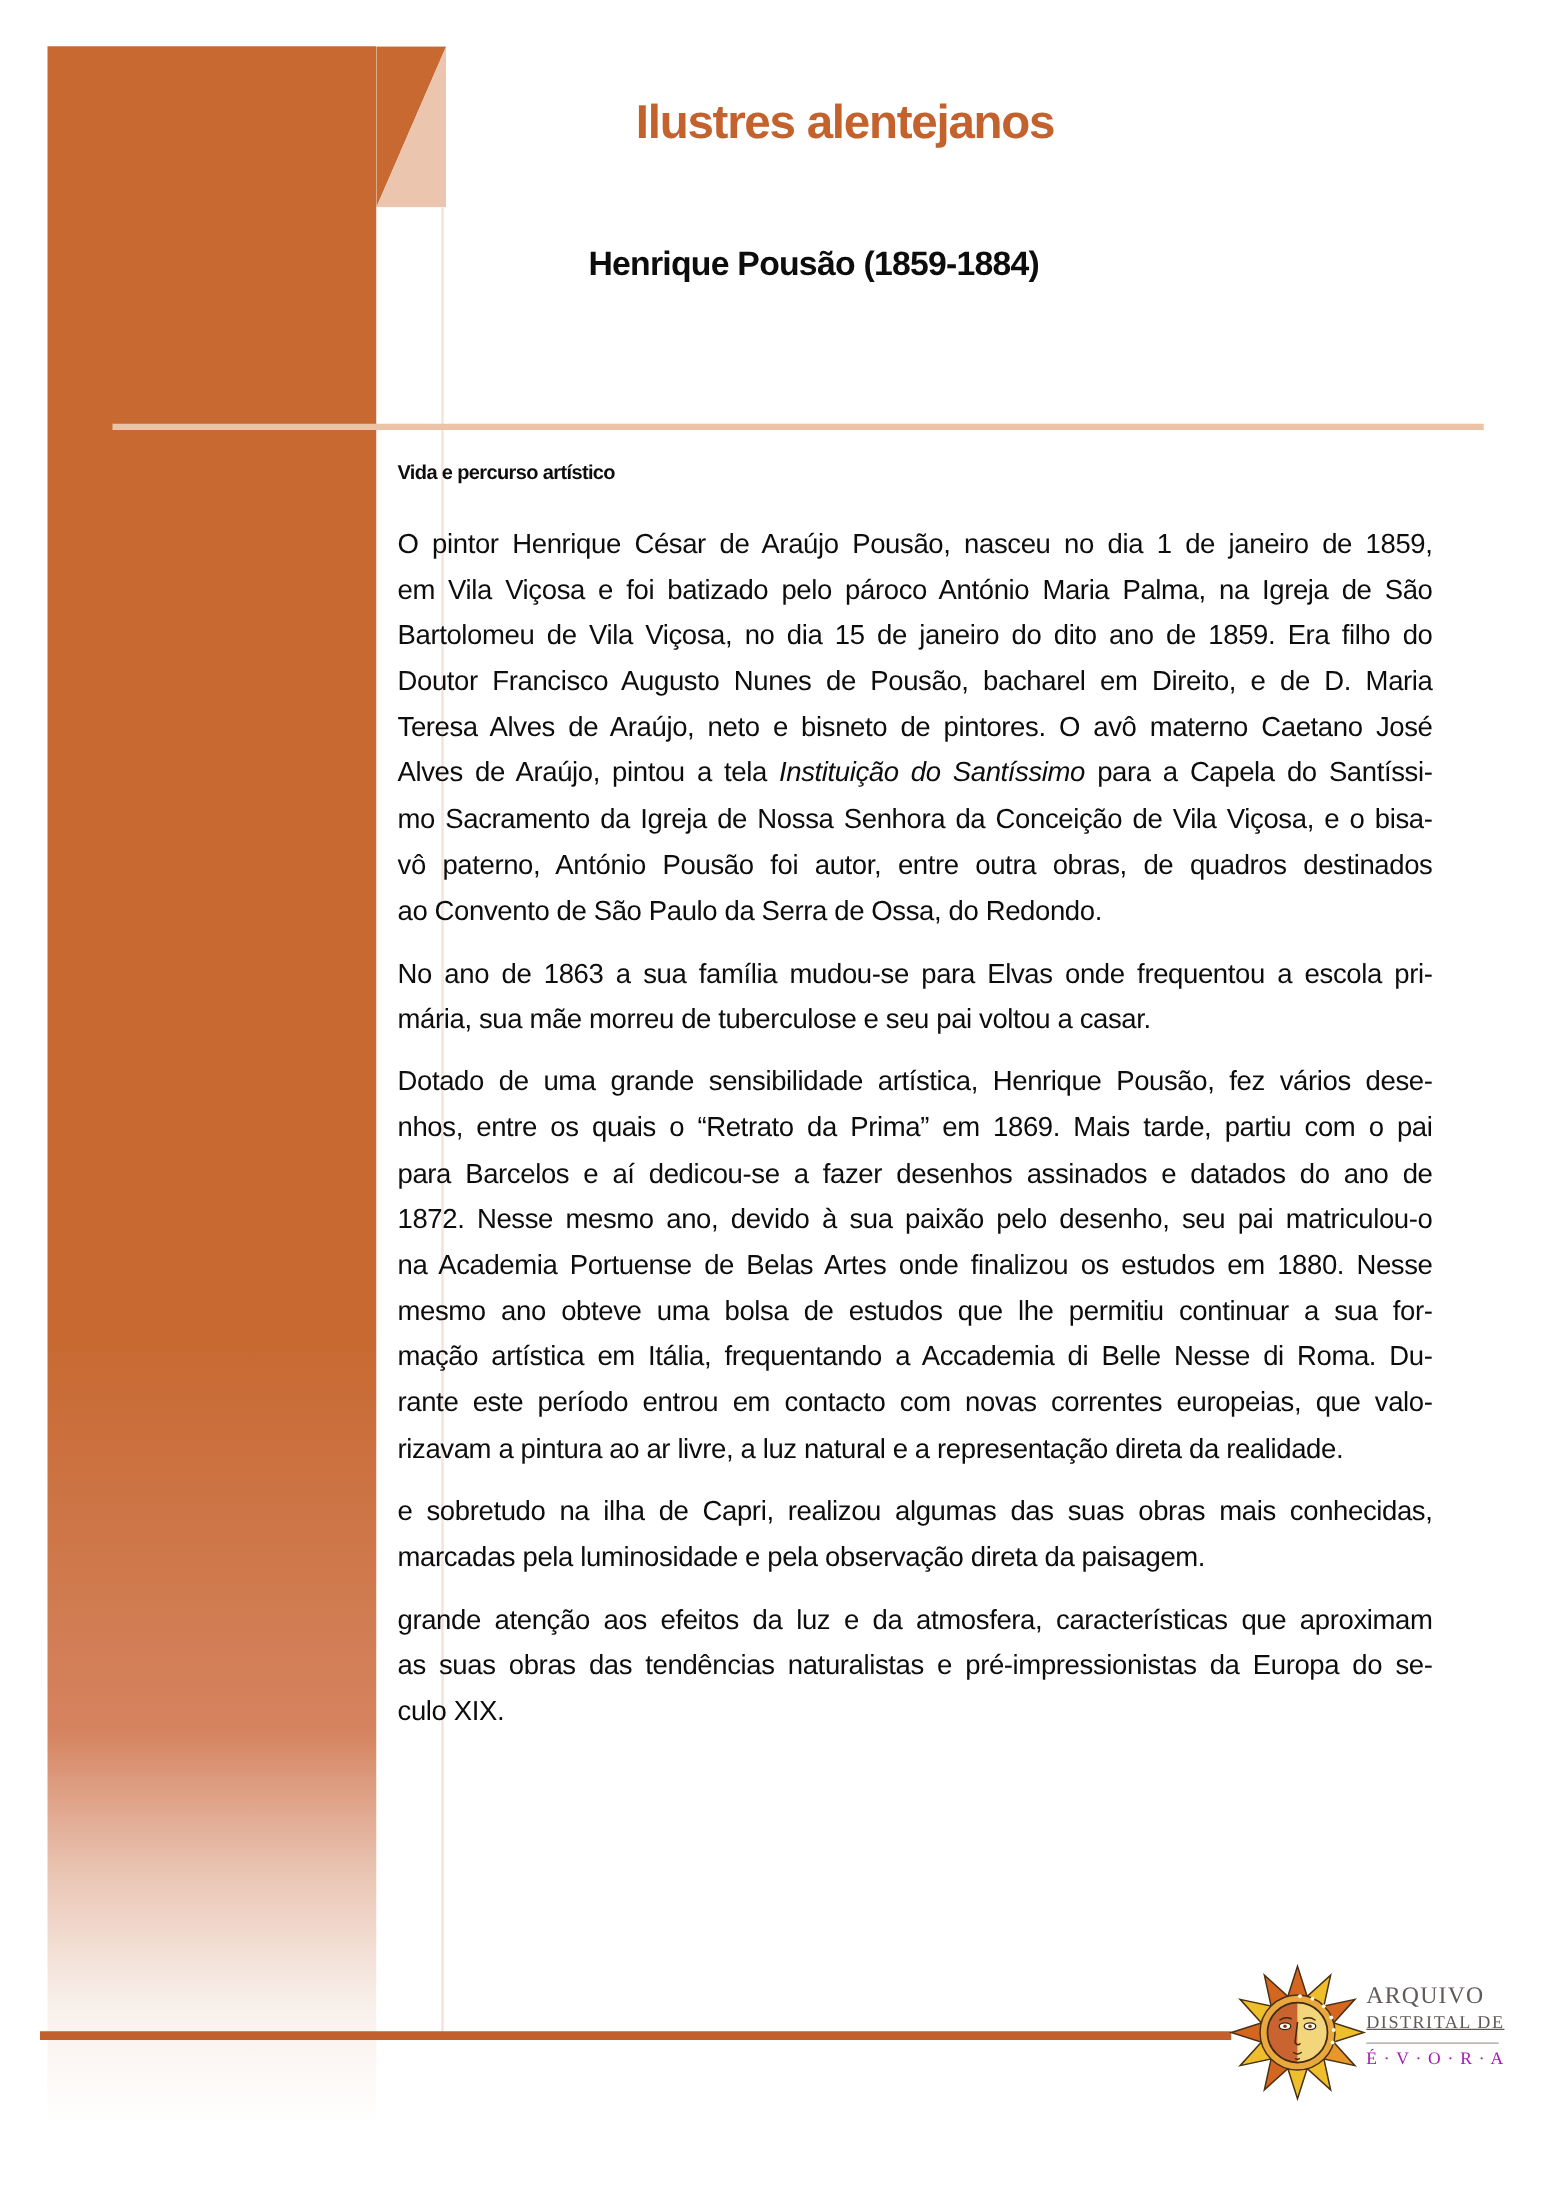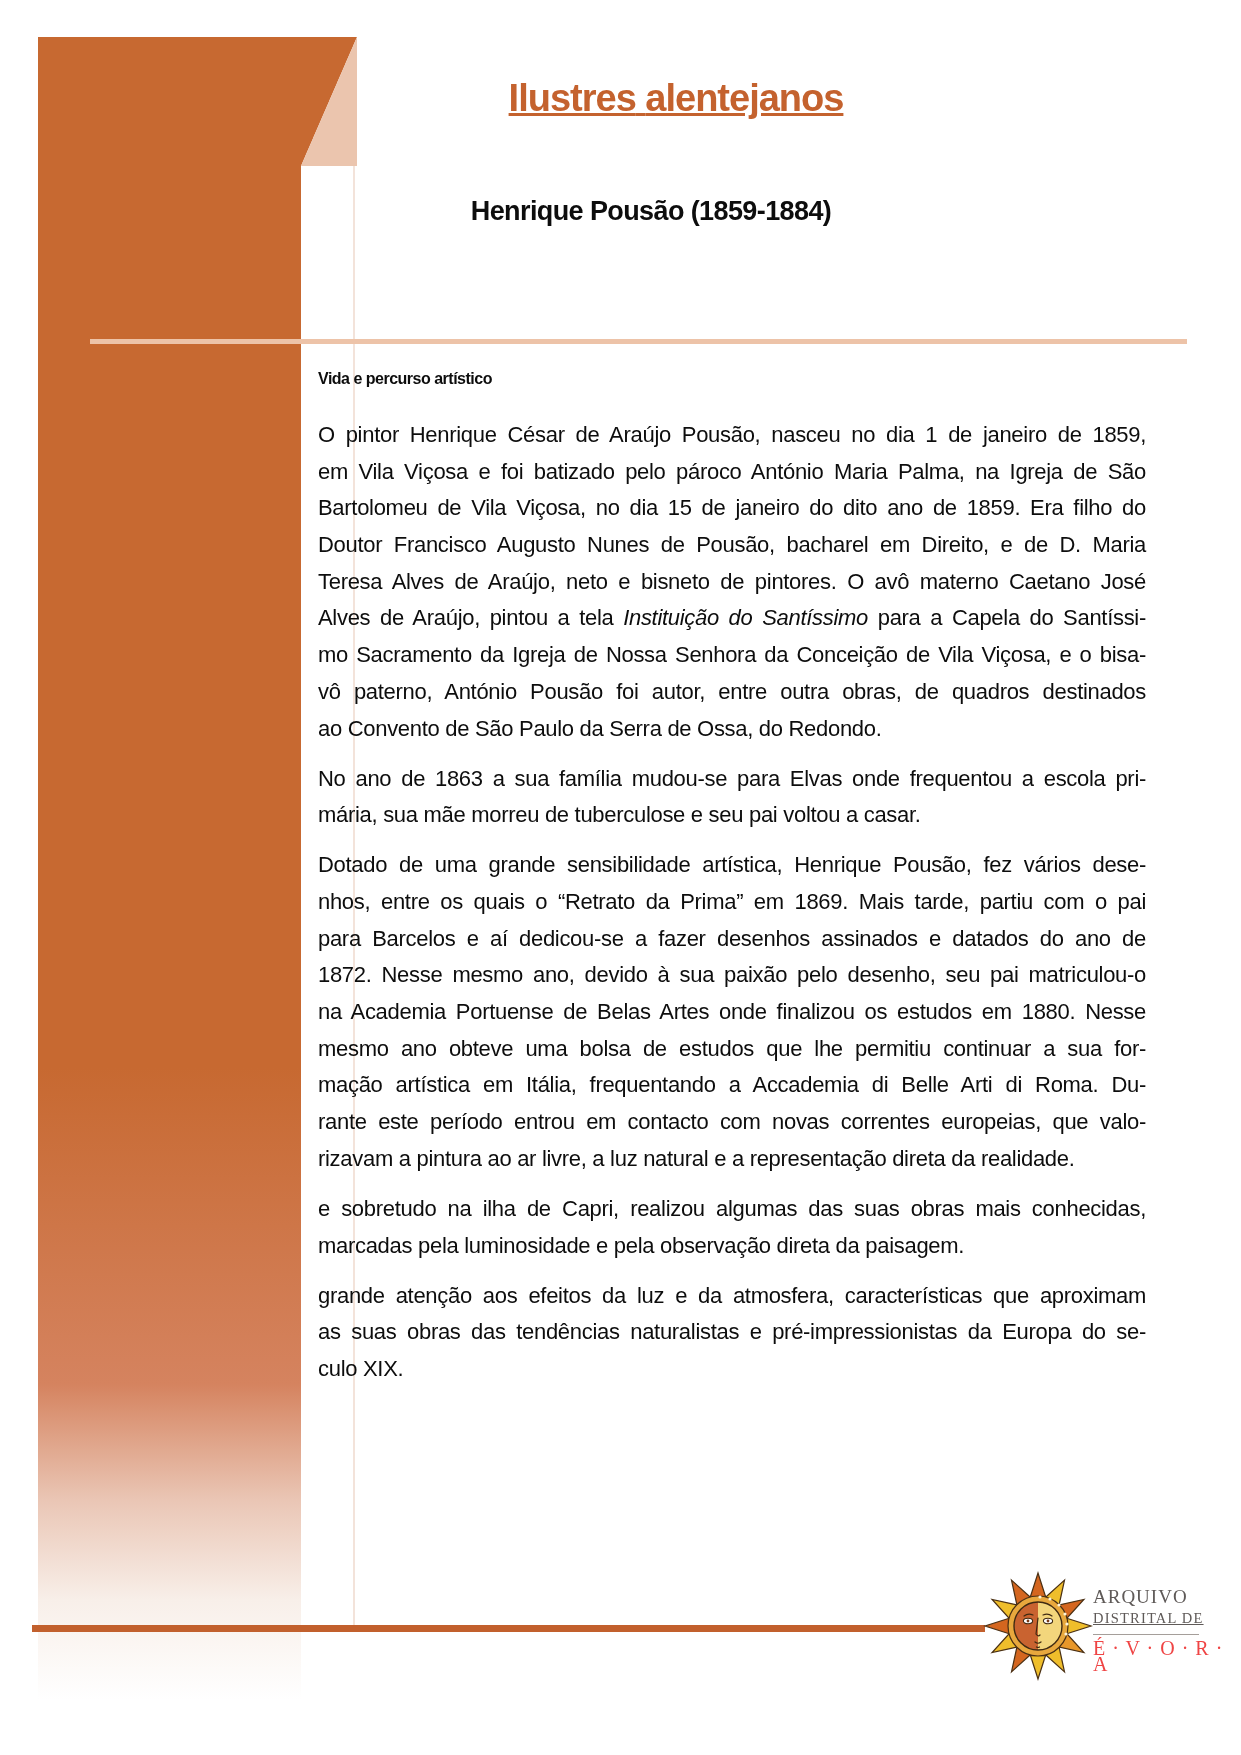--- a/index.html
+++ b/index.html
@@ -14,21 +14,21 @@
   .notch.peach{background:#ebc5ae;clip-path:polygon(100% 0,100% 100%,0 100%);}
 
   
   .hrule{position:absolute;left:90px;top:339px;width:1097px;height:5px;background:#edc3a8;}
   .vrule{position:absolute;left:353px;top:166px;width:2px;height:1464px;background:#f3e3da;}
   .bottom-bar{position:absolute;left:32px;top:1625px;width:953px;height:7px;background:#c2602d;}
 
   
   .doc-title{position:absolute;left:676px;top:75px;transform:translateX(-50%);
              white-space:nowrap;font-size:38px;line-height:46px;font-weight:700;
-             color:#c4622e;letter-spacing:-1px;text-decoration:underline;}
+             color:#c4622e;letter-spacing:-1px;}
   .doc-title .w1{font-weight:800;}
   .subtitle{position:absolute;left:651px;top:194px;transform:translateX(-50%);
             white-space:nowrap;font-size:27px;line-height:34px;font-weight:700;letter-spacing:-0.6px;}
   .heading{position:absolute;left:318px;top:361px;font-size:16px;line-height:36px;
            font-weight:700;letter-spacing:-0.5px;white-space:nowrap;}
 
   
   .copy{position:absolute;left:318px;top:417px;width:828px;font-size:22px;letter-spacing:-0.3px;}
   .para{margin:0 0 13.4px 0;}
   .bline{height:36.7px;line-height:36.7px;white-space:nowrap;
@@ -36,21 +36,21 @@
   .bline.last{text-align-last:left;}
   .bline em{font-style:italic;margin-top:16px;}
 
   
   .logo{position:absolute;left:983px;top:1571px;width:258px;height:140px;}
   .logo svg{position:absolute;left:0;top:0;}
   .logo-text{position:absolute;left:110px;top:14px;width:148px;color:#5f5a58;}
   .l1{font-size:19px;line-height:24px;letter-spacing:1px;font-family:"Liberation Serif",serif;}
   .l2{font-size:14.5px;line-height:18px;letter-spacing:1.2px;font-family:"Liberation Serif",serif;text-decoration:underline;}
   .ldiv{margin-top:7px;width:106px;height:0;border-top:1px solid #a59e9a;}
-  .l3{margin-top:5px;font-size:20px;line-height:16px;letter-spacing:1px;color:#ef4444;
+  .l3{margin-top:5px;font-size:14px;line-height:16px;letter-spacing:1px;color:#a21caf;
       font-family:"Liberation Serif",serif;}
 </style>
 </head>
 <body>
 
 <div id="page">
 
   <div class="strip"></div>
   <div class="notch orange"></div>
   <div class="notch peach"></div>
@@ -80,21 +80,21 @@
         <div class="bline">No ano de 1863 a sua família mudou-se para Elvas onde frequentou a escola pri-</div>
         <div class="bline last">mária, sua mãe morreu de tuberculose e seu pai voltou a casar.</div>
       </div>
       <div class="para">
         <div class="bline">Dotado de uma grande sensibilidade artística, Henrique Pousão, fez vários dese-</div>
         <div class="bline">nhos, entre os quais o “Retrato da Prima” em 1869. Mais tarde, partiu com o pai</div>
         <div class="bline">para Barcelos e aí dedicou-se a fazer desenhos assinados e datados do ano de</div>
         <div class="bline">1872. Nesse mesmo ano, devido à sua paixão pelo desenho, seu pai matriculou-o</div>
         <div class="bline">na Academia Portuense de Belas Artes onde finalizou os estudos em 1880. Nesse</div>
         <div class="bline">mesmo ano obteve uma bolsa de estudos que lhe permitiu continuar a sua for-</div>
-        <div class="bline">mação artística em Itália, frequentando a Accademia di Belle Arti di Roma. Du-</div>
+        <div class="bline">mação artística em Itália, frequentando a Accademia di Belle Nesse di Roma. Du-</div>
         <div class="bline">rante este período entrou em contacto com novas correntes europeias, que valo-</div>
         <div class="bline last">rizavam a pintura ao ar livre, a luz natural e a representação direta da realidade.</div>
       </div>
       <div class="para">
         <div class="bline">e sobretudo na ilha de Capri, realizou algumas das suas obras mais conhecidas,</div>
         <div class="bline last">marcadas pela luminosidade e pela observação direta da paisagem.</div>
       </div>
       <div class="para">
         <div class="bline">grande atenção aos efeitos da luz e da atmosfera, características que aproximam</div>
         <div class="bline">as suas obras das tendências naturalistas e pré-impressionistas da Europa do se-</div>

